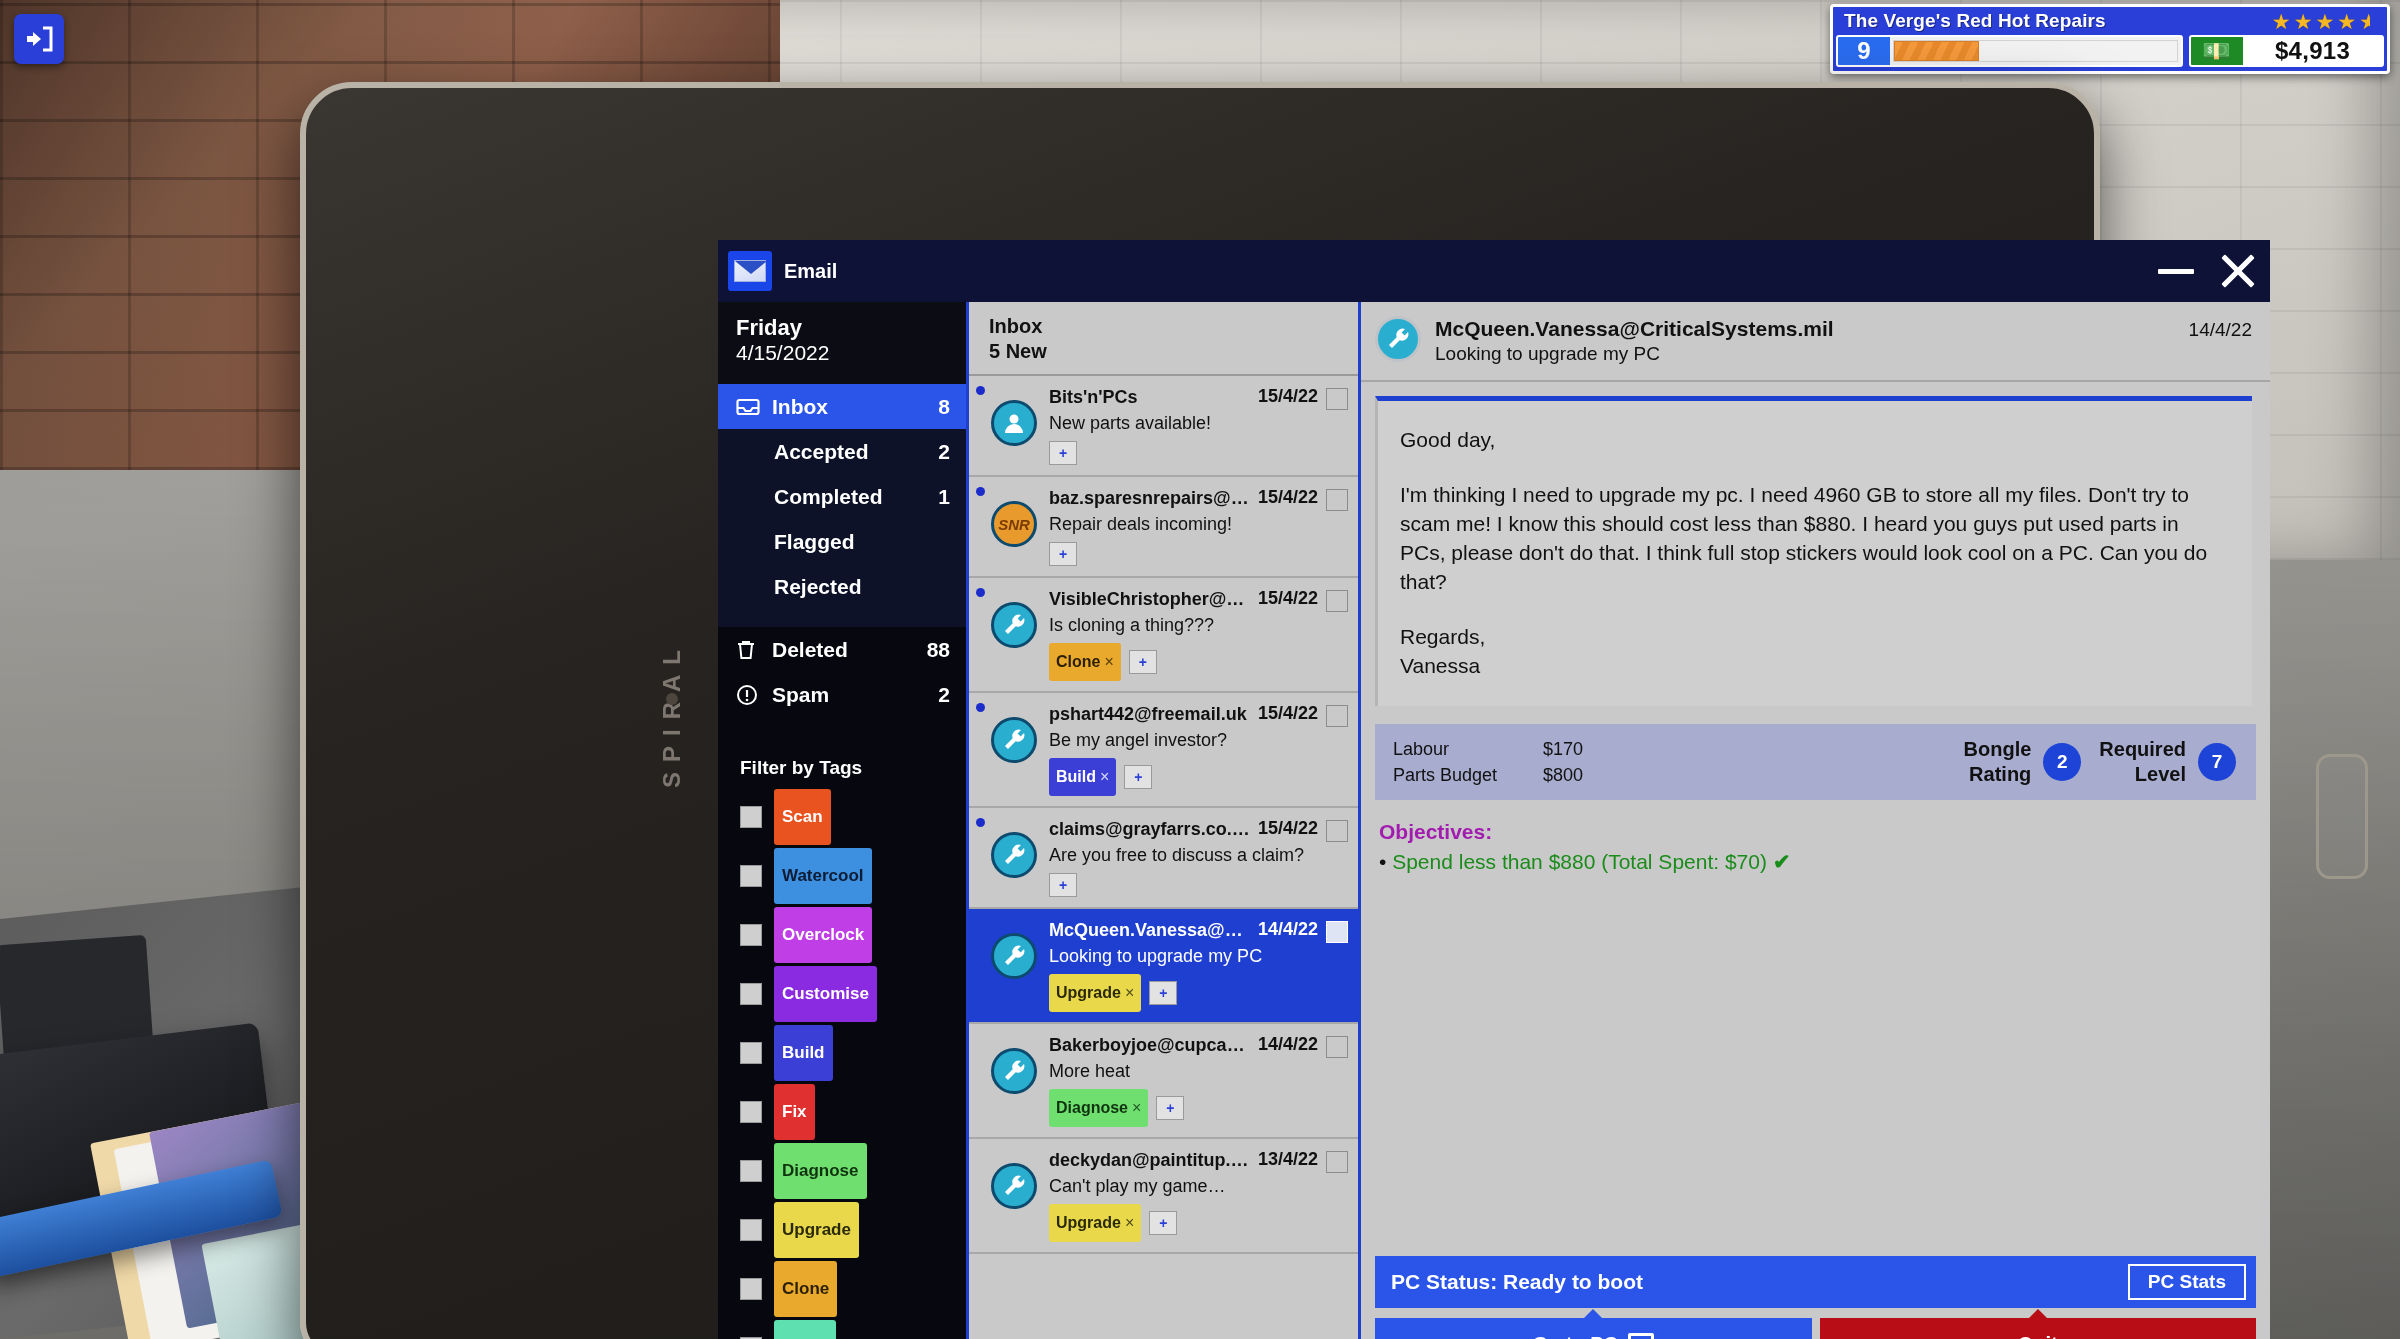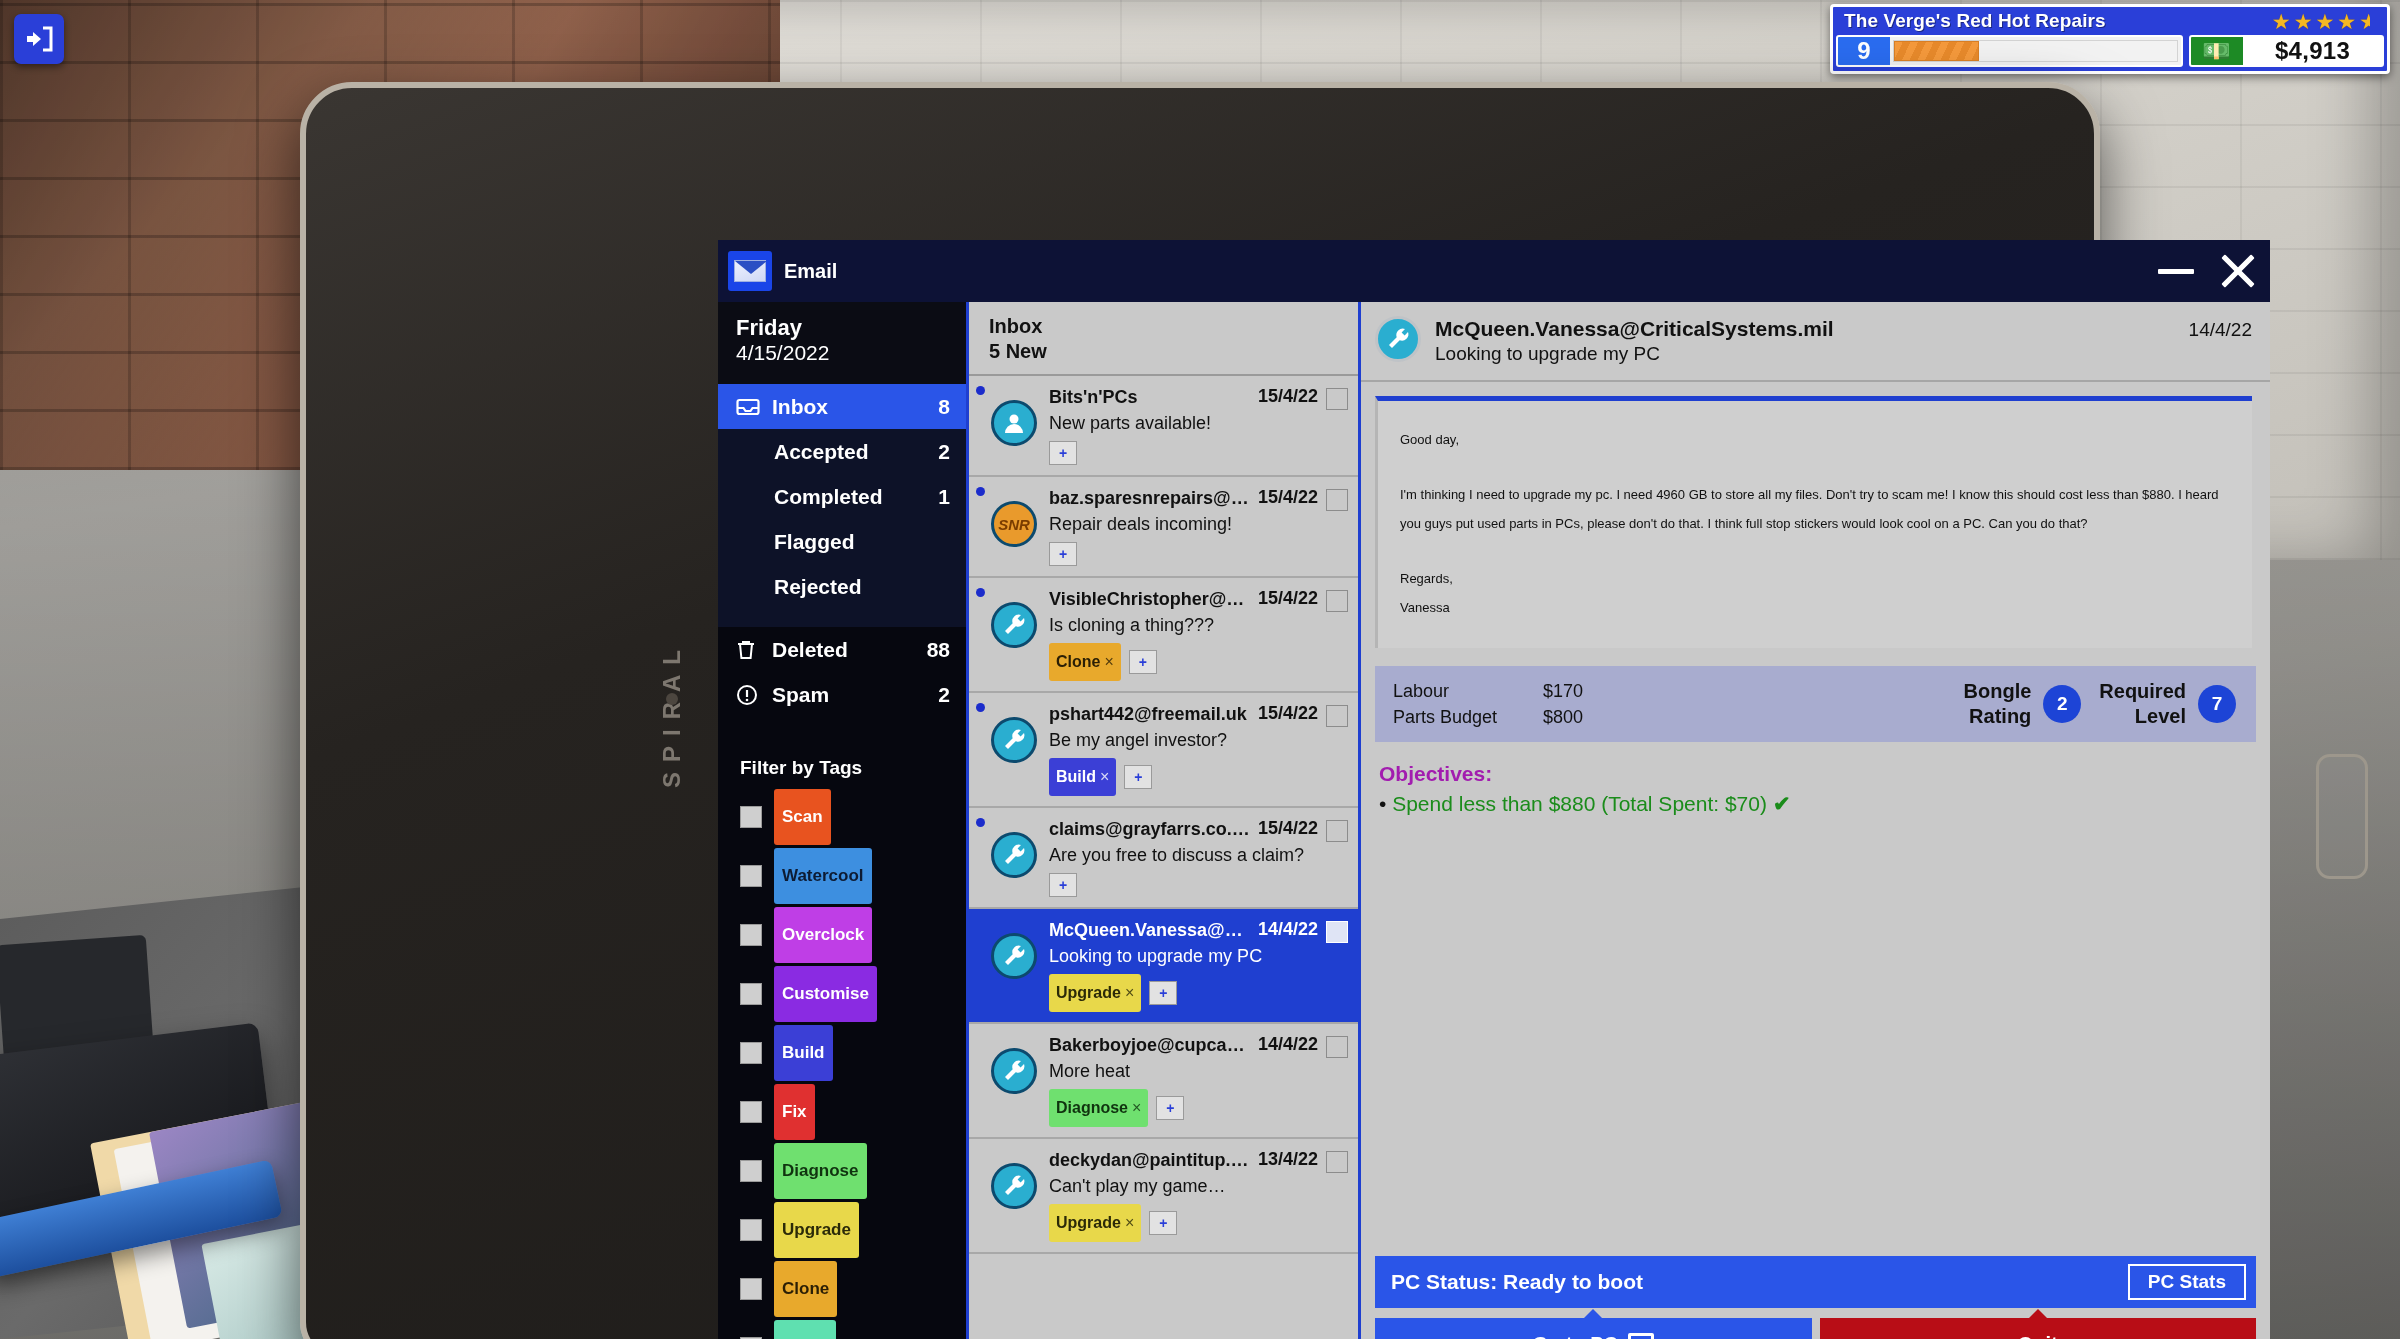--- a/index.html
+++ b/index.html
@@ -246,21 +246,21 @@
   #reader-avatar{
     width:46px; height:46px; border-radius:50%; background:#2aaed0; border:3px solid #bfc3c7;
     display:flex; align-items:center; justify-content:center; margin-right:14px; flex-shrink:0;
   }
   #reader-meta{ flex:1; }
   #reader-from{ font-size:21px; font-weight:bold; color:#111; line-height:26px; }
   #reader-subj{ font-size:19px; color:#111; line-height:24px; }
   #reader-date{ font-size:19px; color:#111; font-weight:normal; white-space:nowrap; margin-top:3px; }
   #body-wrap{ padding:14px 18px 0 14px; }
   #body-card{ background:#cfcfcf; border-top:5px solid #1f3fd0; border-left:3px solid #b5b5b5; padding:24px 30px 26px 22px; }
-  #body-card p{ font-size:13px; color:#111; line-height:29px; }
+  #body-card p{ font-size:21px; color:#111; line-height:29px; }
   #body-card p + p{ margin-top:26px; }
   #stats-bar{
     margin:18px 14px 0 14px; background:#a8accf; display:flex; align-items:center;
     padding:12px 20px 12px 18px; gap:0;
   }
   #stats-left{ display:flex; }
   .st-labels{ font-size:18px; color:#111; line-height:26px; font-weight:normal; }
   .st-vals{ font-size:18px; color:#111; line-height:26px; margin-left:46px; }
   #stats-right{ margin-left:auto; display:flex; align-items:center; gap:18px; }
   .stat-group{ display:flex; align-items:center; gap:12px; }

